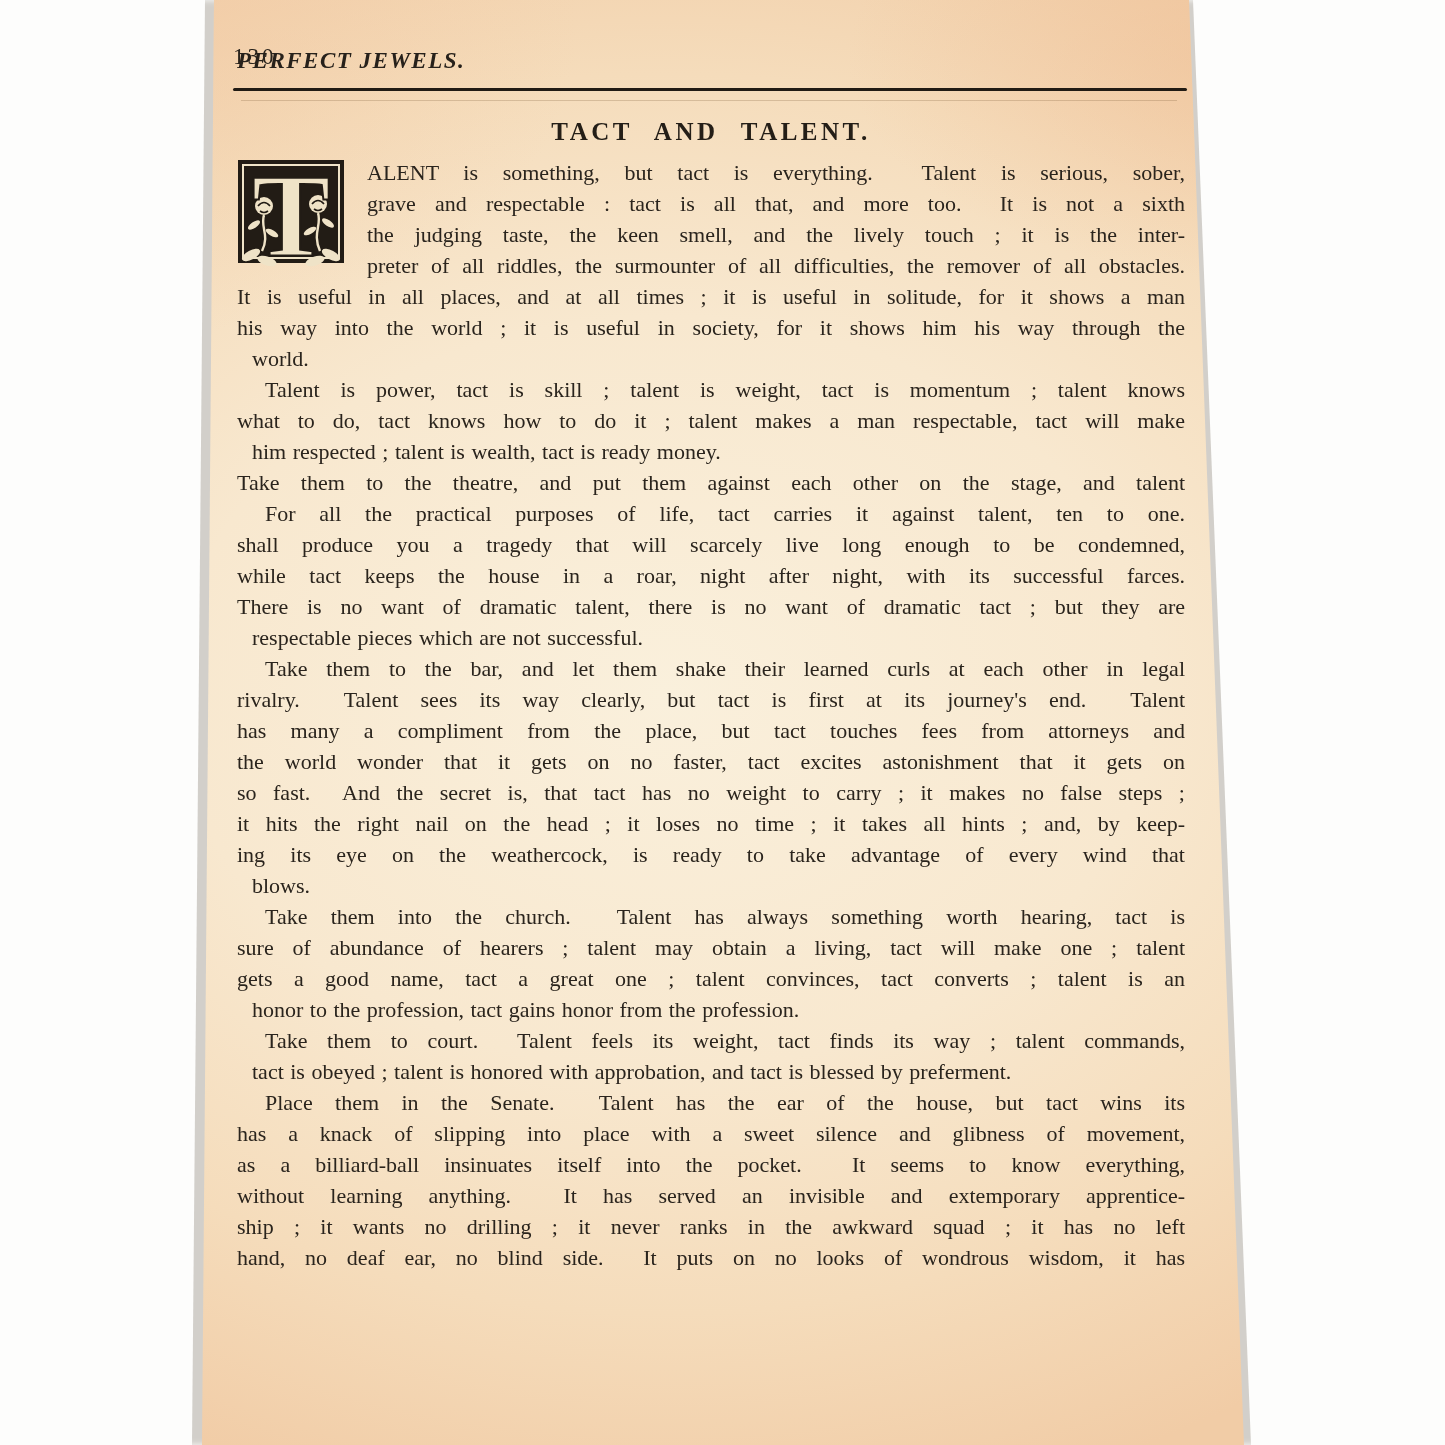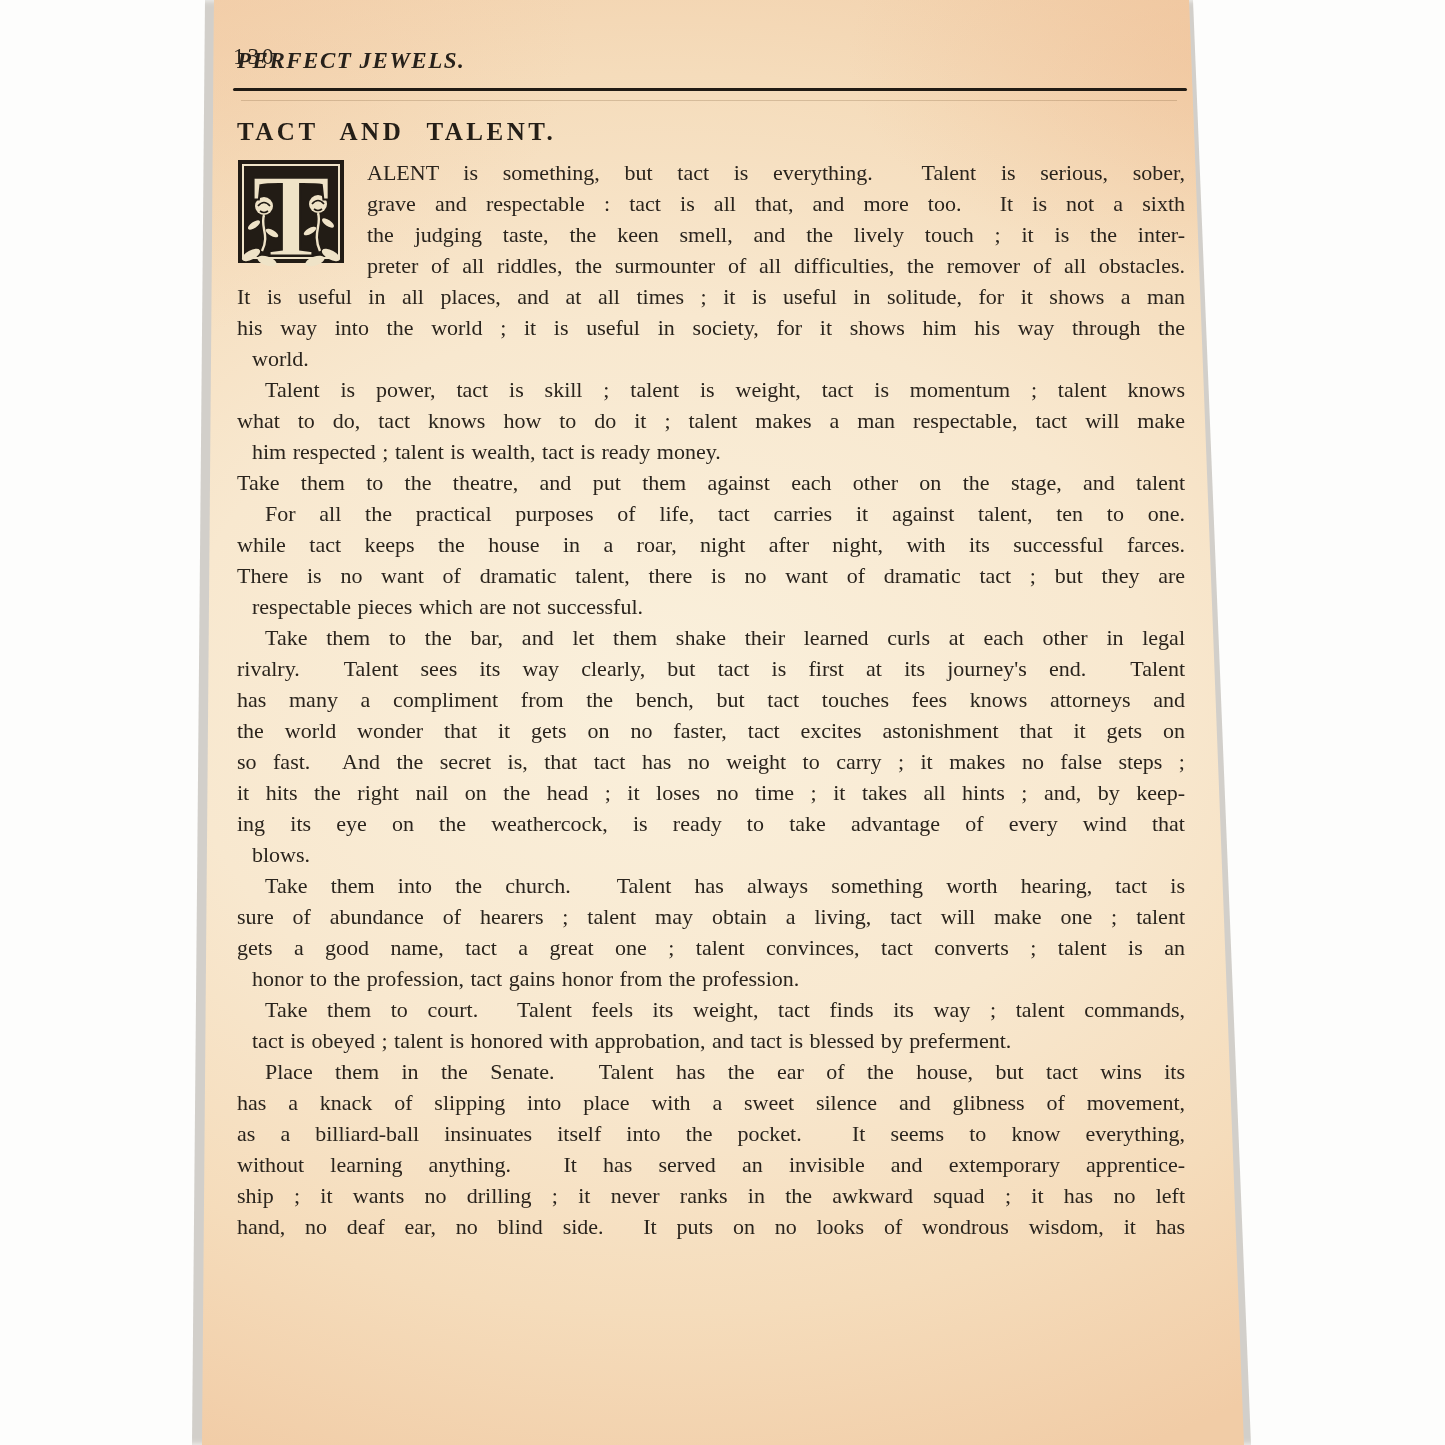--- a/index.html
+++ b/index.html
@@ -31,21 +31,21 @@
   }
   .rule{
     position:absolute;left:233px;top:88px;width:954px;height:3px;
     background:#211b14;border-radius:2px;
   }
   .rule-faint{
     position:absolute;left:241px;top:100px;width:936px;height:1px;
     background:rgba(118,88,52,.25);
   }
   .article-title{
-    position:absolute;left:237px;top:118px;width:948px;
+    position:absolute;left:237px;top:118px;width:948px;text-align:center;
     font-weight:700;font-size:25px;letter-spacing:3.5px;word-spacing:13px;color:#241e17;
   }
   .body-text{
     position:absolute;left:237px;top:157px;width:948px;
     font-size:22px;color:#2a241d;word-spacing:1px;
   }
   .dropcap-float{float:left;width:112px;height:116px;margin:2px 18px 0 0;}
   .dropcap-float svg{display:block;overflow:visible;}
   .para{margin:0;}
   .line{
@@ -104,28 +104,29 @@
           <div class="line last">world.</div>
         </div>
         <div class="para">
           <div class="line indent">Talent is power, tact is skill&nbsp;; talent is weight, tact is momentum&nbsp;; talent knows</div>
           <div class="line">what to do, tact knows how to do it&nbsp;; talent makes a man respectable, tact will make</div>
           <div class="line last">him respected&nbsp;; talent is wealth, tact is ready money.</div>
         </div>
         <div class="para">
           <div class="line">Take them to the theatre, and put them against each other on the stage, and talent</div>
           <div class="line indent">For all the practical purposes of life, tact carries it against talent, ten to one.</div>
+          <div class="line">shall produce you a tragedy that will scarcely live long enough to be condemned,</div>
           <div class="line">while tact keeps the house in a roar, night after night, with its successful farces.</div>
           <div class="line">There is no want of dramatic talent, there is no want of dramatic tact&nbsp;; but they are</div>
           <div class="line last">respectable pieces which are not successful.</div>
         </div>
         <div class="para">
           <div class="line indent">Take them to the bar, and let them shake their learned curls at each other in legal</div>
           <div class="line">rivalry.&nbsp; Talent sees its way clearly, but tact is first at its journey's end.&nbsp; Talent</div>
-          <div class="line">has many a compliment from the bench, but tact touches fees knows attorneys and</div>
+          <div class="line">has many a compliment from the place, but tact touches fees from attorneys and</div>
           <div class="line">the world wonder that it gets on no faster, tact excites astonishment that it gets on</div>
           <div class="line">so fast.&nbsp; And the secret is, that tact has no weight to carry&nbsp;; it makes no false steps&nbsp;;</div>
           <div class="line">it hits the right nail on the head&nbsp;; it loses no time&nbsp;; it takes all hints&nbsp;; and, by keep-</div>
           <div class="line">ing its eye on the weathercock, is ready to take advantage of every wind that</div>
           <div class="line last">blows.</div>
         </div>
         <div class="para">
           <div class="line indent">Take them into the church.&nbsp; Talent has always something worth hearing, tact is</div>
           <div class="line">sure of abundance of hearers&nbsp;; talent may obtain a living, tact will make one&nbsp;; talent</div>
           <div class="line">gets a good name, tact a great one&nbsp;; talent convinces, tact converts&nbsp;; talent is an</div>

